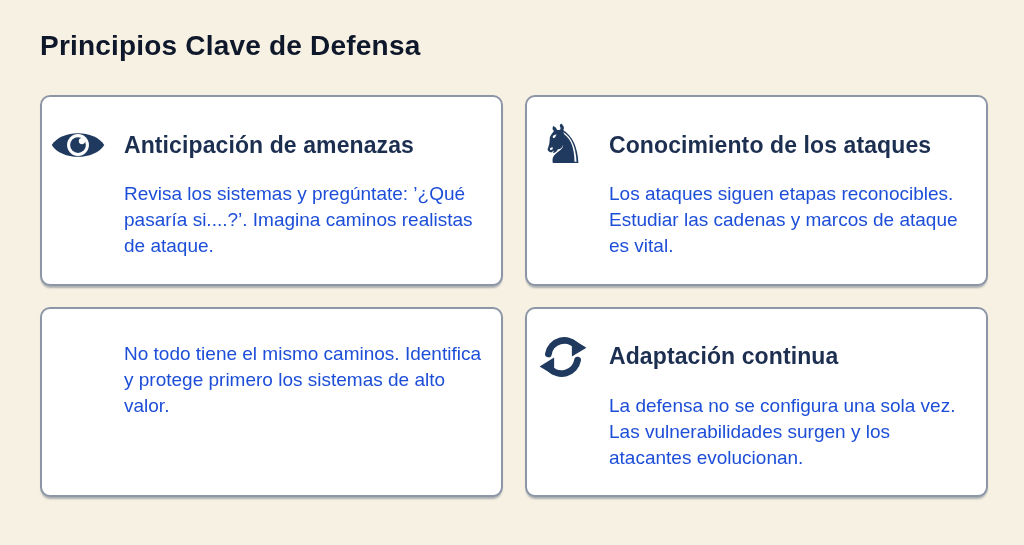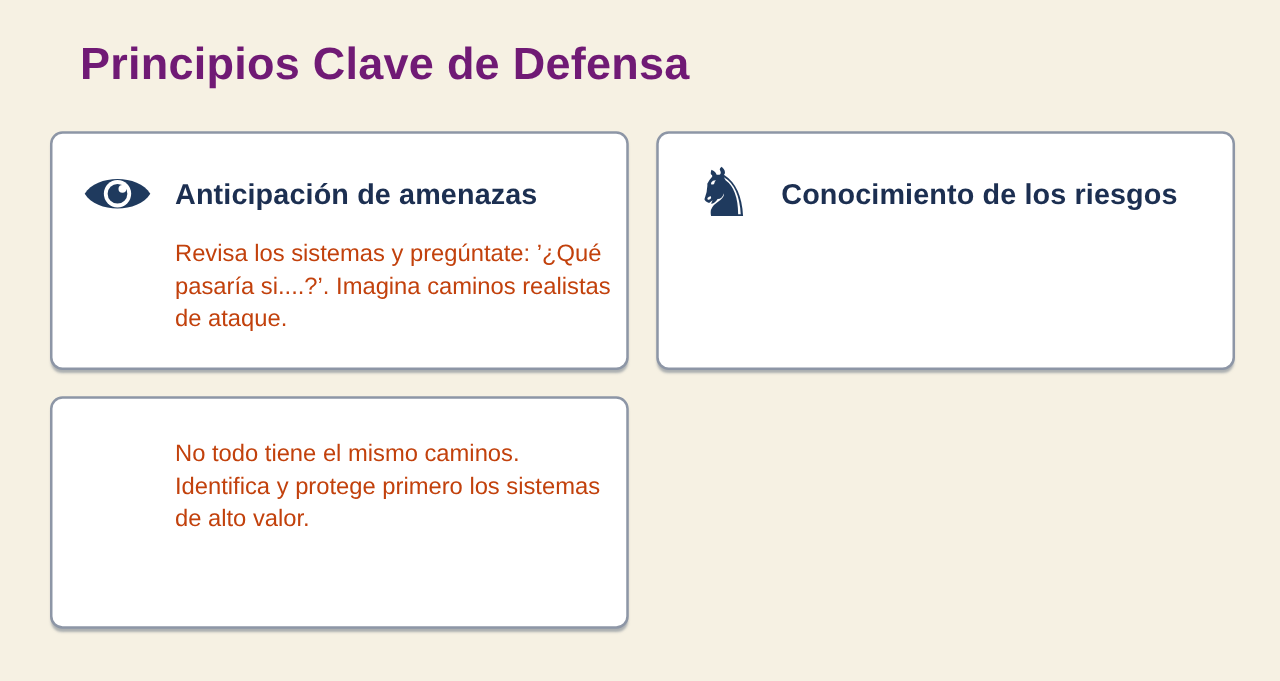--- a/index.html
+++ b/index.html
@@ -3,39 +3,39 @@
 <meta charset="utf-8">
 <style>
   * { margin: 0; padding: 0; box-sizing: border-box; }
   html, body { width: 1024px; height: 545px; }
   body {
     background: #f6f1e3;
     font-family: "Liberation Sans", sans-serif;
     overflow: hidden;
   }
   .page-title {
-    margin: 30px 0 0 64px;
-    font-size: 36px;
+    margin: 30px 0 0 40px;
+    font-size: 28px;
     font-weight: 800;
     letter-spacing: 0.2px;
-    color: #701a75;
+    color: #0f172a;
   }
   .cards-grid {
     display: grid;
     grid-template-columns: 1fr 1fr;
     column-gap: 22px;
     row-gap: 21px;
     margin: 33px 36px 0 40px;
   }
   .card {
     background: #ffffff;
     border: 2px solid #8d96a6;
     border-radius: 10px;
     box-shadow: 0 3px 2px -1px rgba(110,120,135,0.55);
-    padding: 22px 12px 24px 24px;
+    padding: 22px 12px 24px 8px;
     min-height: 186px;
   }
   .card-header {
     display: flex;
     align-items: center;
     gap: 18px;
   }
   .card-icon {
     flex: 0 0 56px;
     width: 56px;
@@ -54,21 +54,21 @@
   .card-title {
     font-size: 23px;
     font-weight: 800;
     color: #1c2f51;
     letter-spacing: 0.1px;
   }
   .card-body {
     margin: 10px 0 0 74px;
     font-size: 19px;
     line-height: 1.38;
-    color: #c2410c;
+    color: #1d4ed8;
     max-width: 380px;
   }
 </style>
 </head>
 <body>
 
 <h1 class="page-title">Principios Clave de Defensa</h1>
 
 <div class="cards-grid">
 
@@ -85,22 +85,37 @@
       <span class="card-title">Anticipación de amenazas</span>
     </div>
     <p class="card-body">Revisa los sistemas y pregúntate: ’¿Qué pasaría si....?’. Imagina caminos realistas de ataque.</p>
   </div>
 
   <div class="card">
     <div class="card-header">
       <span class="card-icon">
         <span class="knight-glyph">♞</span>
       </span>
-      <span class="card-title">Conocimiento de los riesgos</span>
+      <span class="card-title">Conocimiento de los ataques</span>
     </div>
+    <p class="card-body">Los ataques siguen etapas reconocibles. Estudiar las cadenas y marcos de ataque es vital.</p>
   </div>
 
   <div class="card">
     <p class="card-body">No todo tiene el mismo caminos. Identifica y protege primero los sistemas de alto valor.</p>
   </div>
 
+  <div class="card">
+    <div class="card-header">
+      <span class="card-icon">
+        <svg width="50" height="50" viewBox="0 0 48 48">
+          <path d="M10 21 A 15.5 15.5 0 0 1 37 13.5" fill="none" stroke="#1f3a5e" stroke-width="6.5" stroke-linecap="round"></path>
+          <polygon points="46.5,15 32.5,6.5 32.5,23.5" fill="#1f3a5e"></polygon>
+          <path d="M38 27 A 15.5 15.5 0 0 1 11 34.5" fill="none" stroke="#1f3a5e" stroke-width="6.5" stroke-linecap="round"></path>
+          <polygon points="1.5,33 15.5,24.5 15.5,41.5" fill="#1f3a5e"></polygon>
+        </svg>
+      </span>
+      <span class="card-title">Adaptación continua</span>
+    </div>
+    <p class="card-body">La defensa no se configura una sola vez. Las vulnerabilidades surgen y los atacantes evolucionan.</p>
+  </div>
 
 </div>
 
 </body></html>

